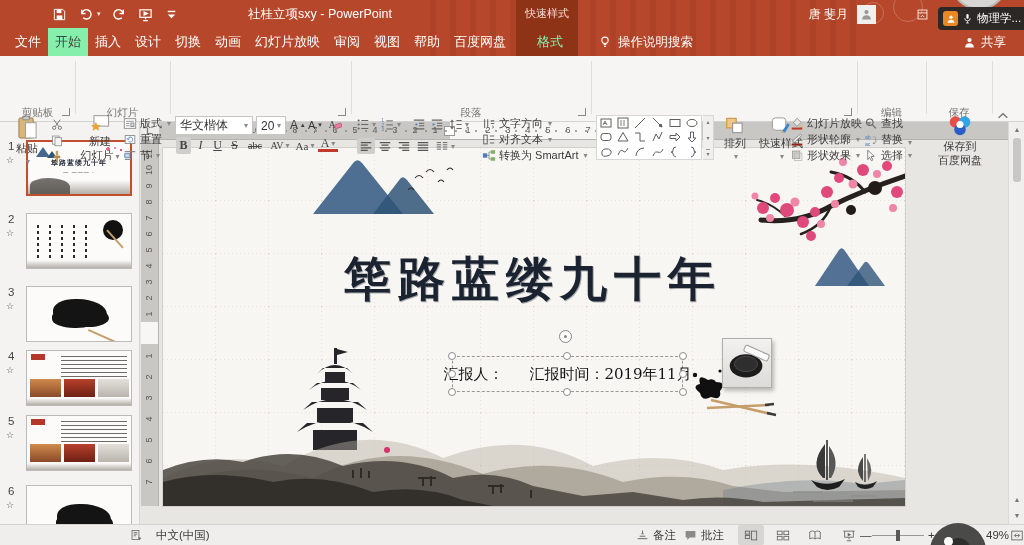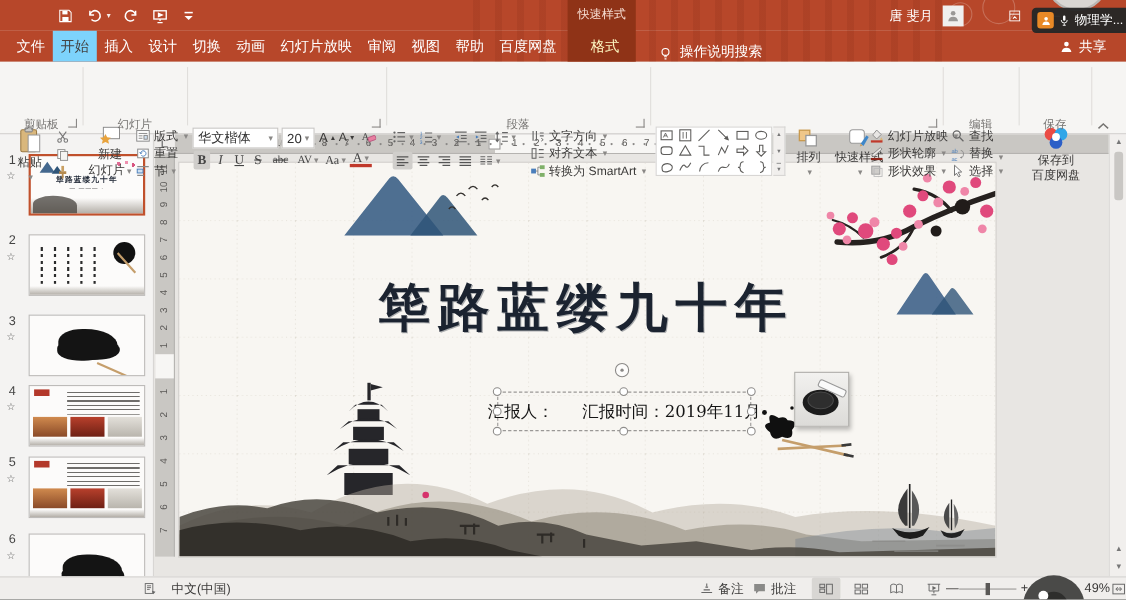--- a/index.html
+++ b/index.html
@@ -15,31 +15,31 @@
 .deco-circ{position:absolute;border:1px solid rgba(255,255,255,.22);border-radius:50%;z-index:6;}
 .qat{position:absolute;left:52px;top:0;height:28px;display:flex;align-items:center;gap:11px;color:#fff;z-index:8;}
 .qat .ico{width:15px;height:15px;color:#fff;}
 .qat .mini{font-size:7px;opacity:.9;margin-left:-7px;}
 .tb-title{position:absolute;left:200px;top:0;width:240px;height:28px;line-height:28px;text-align:center;
   color:#fff;font-size:12.5px;z-index:8;white-space:nowrap;}
 .ctx-strip{position:absolute;left:516px;top:0;width:62px;height:56px;background:#8f3317;z-index:7;}
 .ctx-label{position:absolute;left:0;top:0;width:62px;height:26px;line-height:26px;text-align:center;
   color:#f6ddd2;font-size:11px;}
 .tab-format{position:absolute;left:0;top:28px;width:68px;height:28px;line-height:28px;text-align:center;
-  color:#fef9c3;font-size:13px;}
+  color:#86efac;font-size:13px;}
 .tb-user{position:absolute;right:148px;top:0;height:28px;display:flex;align-items:center;gap:9px;color:#fff;
   font-size:12px;z-index:8;}
 .avatarbox{width:19px;height:19px;background:#f0efee;display:flex;align-items:center;justify-content:center;}
 .avatarbox .ico{width:13px;height:13px;color:#9a9896;}
 .win-icons{position:absolute;right:58px;top:0;height:28px;display:flex;align-items:center;gap:24px;color:#fff;z-index:8;}
 .win-icons .ico{width:13px;height:13px;color:#fff;}
 #tabs{position:absolute;left:8px;top:28px;height:28px;display:flex;z-index:8;}
 .tab{height:28px;line-height:28px;padding:0 7px;color:#fff;font-size:13px;white-space:nowrap;cursor:default;}
-.tab.active{background:#7dd3fc;color:#444;}
-.tellme{position:absolute;left:598px;top:28px;height:28px;display:flex;align-items:flex-end;gap:6px;color:#fff;
+.tab.active{background:#86efac;color:#444;}
+.tellme{position:absolute;left:598px;top:28px;height:28px;display:flex;align-items:center;gap:6px;color:#fff;
   font-size:12.5px;z-index:8;}
 .tellme .ico{width:14px;height:14px;color:#fff;}
 .share{position:absolute;right:18px;top:28px;height:28px;display:flex;align-items:center;gap:5px;color:#fff;
   font-size:12.5px;z-index:8;}
 .share .ico{width:13px;height:13px;color:#fff;}
 
 
 .cam-bubble{position:absolute;left:950px;top:-48px;width:58px;height:58px;border-radius:50%;
   background:#d8d6d3;border:2px solid #b9b7b4;z-index:28;}
 .meet-bar{position:absolute;left:938px;top:7px;width:86px;height:23px;background:rgba(38,38,38,.96);
@@ -212,20 +212,21 @@
     <span class="ico"><svg viewBox="0 0 16 16" fill="none" stroke="currentColor" stroke-width="1.3">
           <rect x="2" y="3" width="12" height="8"></rect>
           <path d="M8 11v2M5.5 14.5h5"></path>
           <path d="M6.5 5.5L10 7l-3.5 1.5z" fill="currentColor"></path>
         </svg></span>
     <span class="ico"><svg viewBox="0 0 16 16" fill="currentColor">
           <rect x="4" y="4" width="8" height="1.5"></rect>
           <path d="M4 8l4 4 4-4z"></path>
         </svg></span>
   </div>
+  <div class="tb-title">社桂立项sxy - PowerPoint</div>
 
   <div class="ctx-strip">
     <div class="ctx-label">快速样式</div>
     <div class="tab-format">格式</div>
   </div>
 
   <div class="tb-user">
     <span>唐 斐月</span>
     <span class="avatarbox">
         <span class="ico"><svg viewBox="0 0 16 16" fill="currentColor">

